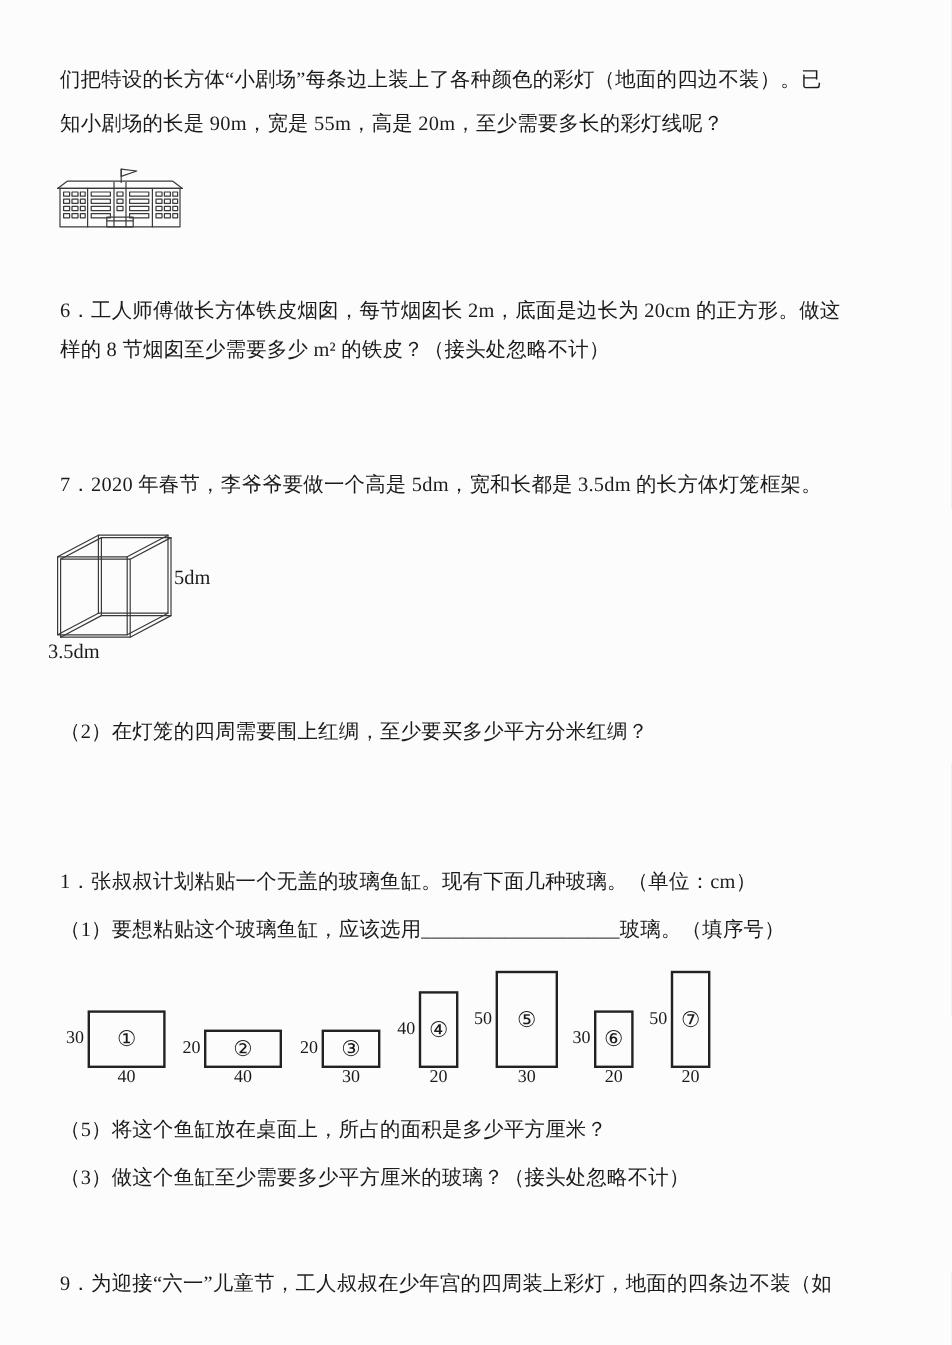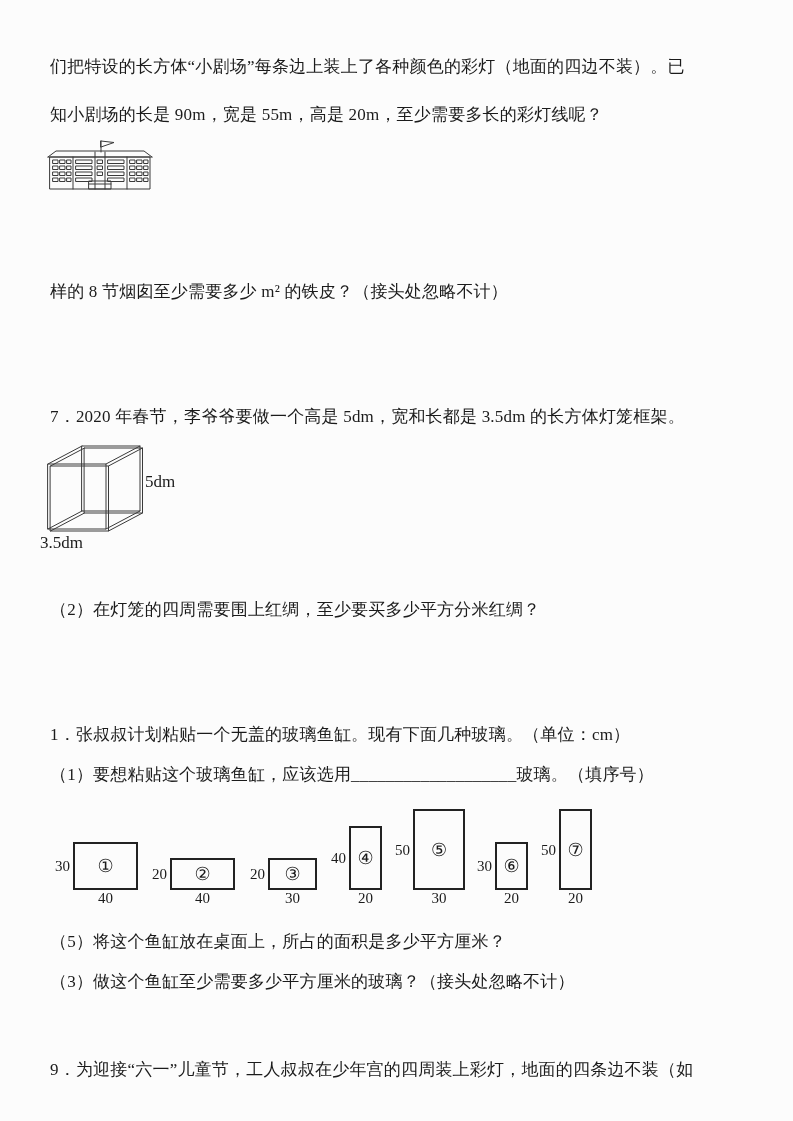--- a/index.html
+++ b/index.html
@@ -35,21 +35,21 @@
     position:absolute; top:calc(100% + 3px); left:50%;
     transform:translateX(-50%); font-size:15px; line-height:1;
   }
 </style>
 </head>
 <body>
 
 <div class="page">
 
   <div class="tline" style="top:54px">们把特设的长方体“小剧场”每条边上装上了各种颜色的彩灯（地面的四边不装）。已</div>
-  <div class="tline" style="top:102px">知小剧场的长是 90m，宽是 55m，高是 20m，至少需要多长的彩灯线呢？</div>
+  <div class="tline" style="top:90px">知小剧场的长是 90m，宽是 55m，高是 20m，至少需要多长的彩灯线呢？</div>
 
   <div class="fig" style="left:47px; top:138px; width:106px; height:53px;">
     <svg width="106" height="53" viewBox="0 0 106 53" class="wire">
 
       <line x1="54" y1="3" x2="54" y2="14"></line>
       <polygon points="54,3 67,4.5 54,9"></polygon>
 
       <polyline points="1,19 9,13 97,13 105,19"></polyline>
       <line x1="1" y1="19" x2="105" y2="19"></line>
 
@@ -97,23 +97,24 @@
         <rect x="97" y="34" width="4" height="3.5"></rect>
       <rect x="83" y="40" width="5" height="3.5"></rect>
         <rect x="90" y="40" width="5" height="3.5"></rect>
         <rect x="97" y="40" width="4" height="3.5"></rect>
 
       <rect x="42" y="43" width="22" height="8"></rect>
       <line x1="42" y1="46" x2="64" y2="46"></line>
     </svg>
   </div>
 
+  <div class="tline" style="top:246px">6．工人师傅做长方体铁皮烟囱，每节烟囱长 2m，底面是边长为 20cm 的正方形。做这</div>
   <div class="tline" style="top:279px">样的 8 节烟囱至少需要多少 m² 的铁皮？（接头处忽略不计）</div>
 
-  <div class="tline" style="top:404px">7．2020 年春节，李爷爷要做一个高是 5dm，宽和长都是 3.5dm 的长方体灯笼框架。</div>
+  <div class="tline" style="top:391px">7．2020 年春节，李爷爷要做一个高是 5dm，宽和长都是 3.5dm 的长方体灯笼框架。</div>
 
   <div class="fig" style="left:36px; top:438px; width:150px; height:115px;">
     <svg width="150" height="115" viewBox="0 0 150 115">
       <g class="wire">
         <g id="cubeEdges">
 
           <path d="M46,8 H104 V73 H46 Z"></path>
 
           <path d="M12,26 H70 V91 H12 Z"></path>
 

